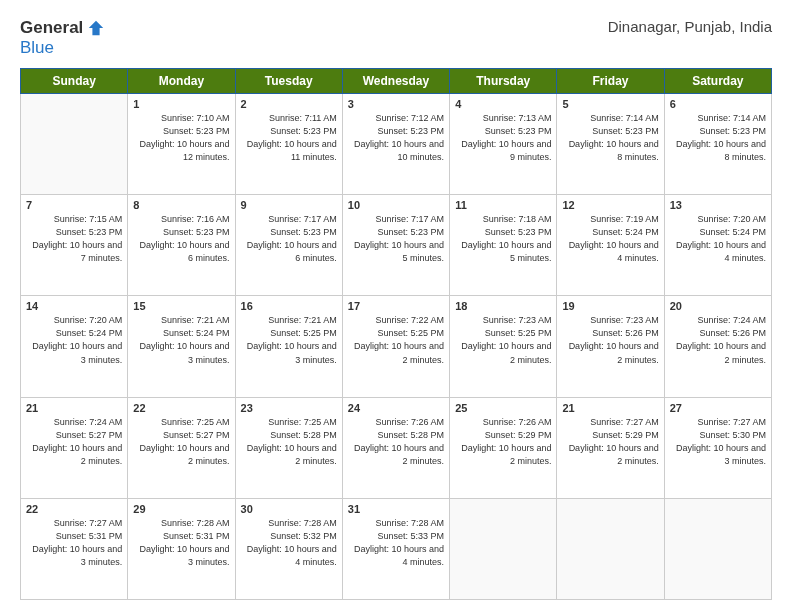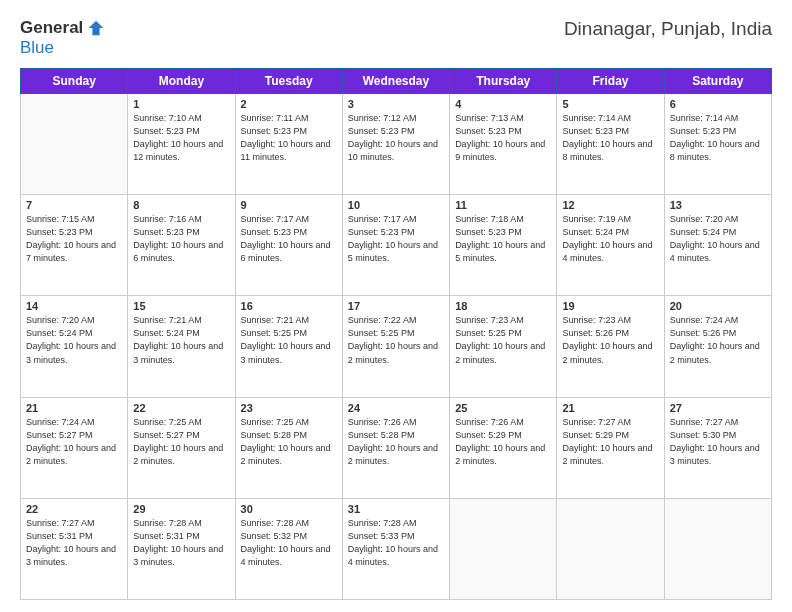--- a/index.html
+++ b/index.html
@@ -51,32 +51,32 @@
     .title-block {
       text-align: right;
     }
     .month-title {
       font-size: 32px;
       font-weight: bold;
       color: #222;
       line-height: 1.1;
     }
     .location {
-      font-size: 19px;
+      font-size: 15px;
       color: #444;
     }
     .calendar {
       flex: 1;
       border: 1px solid #ccc;
       border-collapse: collapse;
       width: 100%;
       table-layout: fixed;
     }
     .calendar th {
-      background-color: #6d28d9;
+      background-color: #4d7c0f;
       color: #fff;
       font-size: 12px;
       font-weight: bold;
       text-align: center;
       padding: 5px 8px;
       border: 1px solid #2060a0;
     }
     .calendar td {
       border: 1px solid #ccc;
       vertical-align: top;
@@ -88,20 +88,21 @@
     .day-number {
       font-weight: bold;
       font-size: 11px;
       display: block;
       margin-bottom: 2px;
     }
     .day-info {
       font-size: 9px;
       line-height: 1.45;
       color: #333;
+      text-align: right;
     }
     .empty-cell {
       background: #f9f9f9;
     }
     table {
       width: 100%;
       border-collapse: collapse;
     }
   </style>
 </head>

